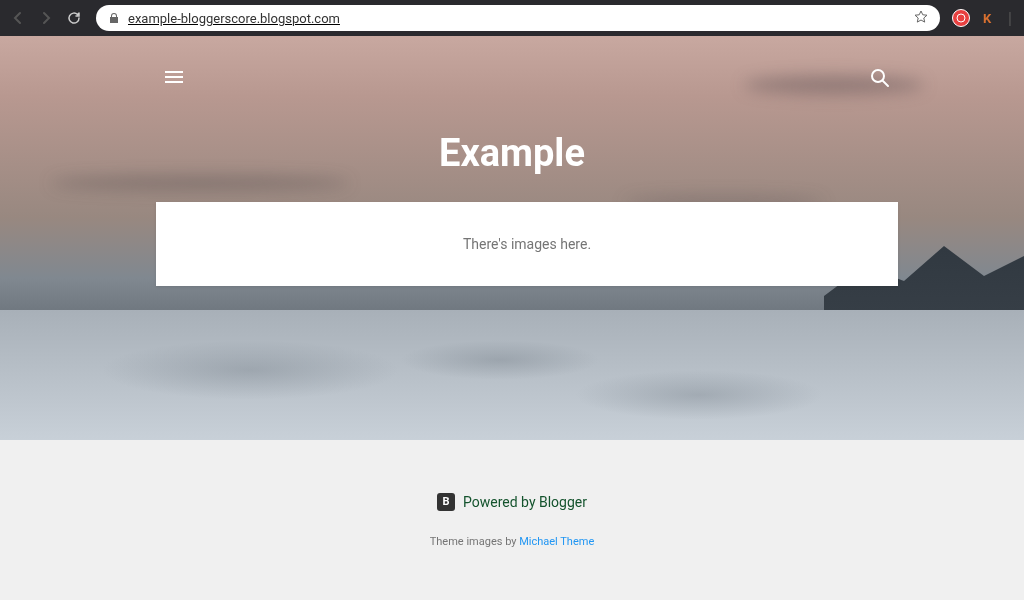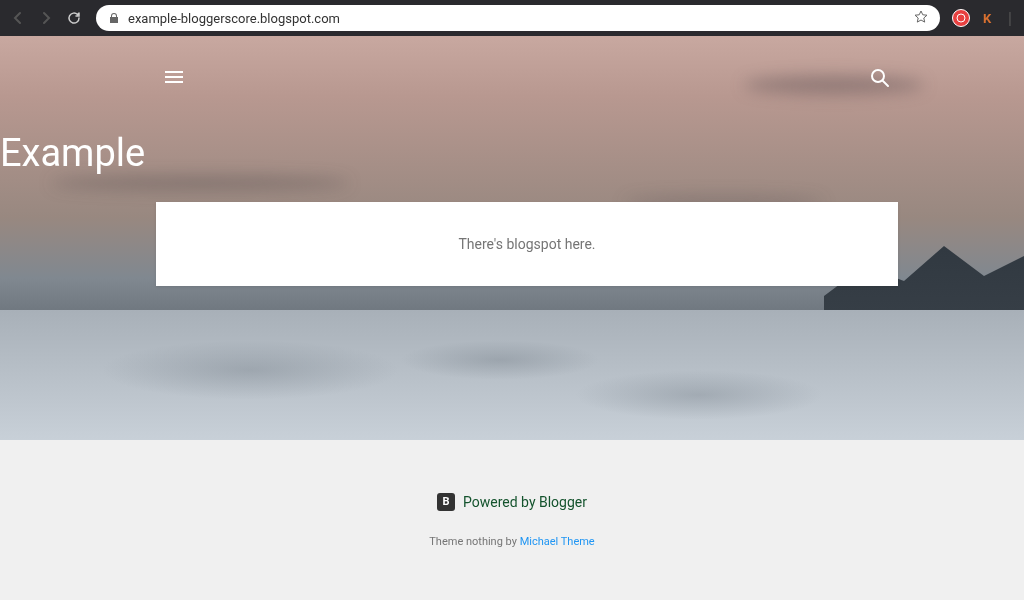--- a/index.html
+++ b/index.html
@@ -33,20 +33,21 @@
     .address-bar {
       flex: 1;
       height: 26px;
       background: #fff;
       border-radius: 13px;
       display: flex;
       align-items: center;
       padding: 0 12px;
       gap: 8px;
       margin: 0 4px;
+      text-decoration: underline;
     }
     .lock-icon { color: #666; }
     .url-text {
       flex: 1;
       color: #333;
       font-size: 13px;
     }
     .star-icon { color: #666; }
     .ext-icon {
       width: 18px;
@@ -143,23 +144,24 @@
       cursor: pointer;
       z-index: 10;
     }
     
     
     .blog-title {
       position: absolute;
       top: 95px;
       left: 0;
       right: 0;
+      text-align: center;
       color: #fff;
       font-size: 38px;
-      font-weight: 400;
+      font-weight: 700;
       z-index: 10;
     }
     
     
     .card {
       position: absolute;
       top: 166px;
       left: 156px;
       width: 742px;
       height: 84px;
@@ -279,25 +281,25 @@
   <div class="search-btn">
     <svg width="20" height="20" viewBox="0 0 20 20" fill="none">
       <circle cx="8" cy="8" r="6" stroke="#fff" stroke-width="2"></circle>
       <path d="M13 13l5 5" stroke="#fff" stroke-width="2" stroke-linecap="round"></path>
     </svg>
   </div>
 
   <h1 class="blog-title">Example</h1>
 
   <div class="card">
-    <span class="card-text">There's blogspot here.</span>
+    <span class="card-text">There's images here.</span>
   </div>
 </div>
 
 <div class="footer">
   <div class="powered-row">
     <div class="blogger-icon">B</div>
     <a class="powered-link">Powered by Blogger</a>
   </div>
   <div class="theme-credit">
-    <span>Theme nothing by </span><a class="theme-credit-link">Michael Theme</a>
+    <span>Theme images by </span><a class="theme-credit-link">Michael Theme</a>
   </div>
 </div>
 
 </body></html>

